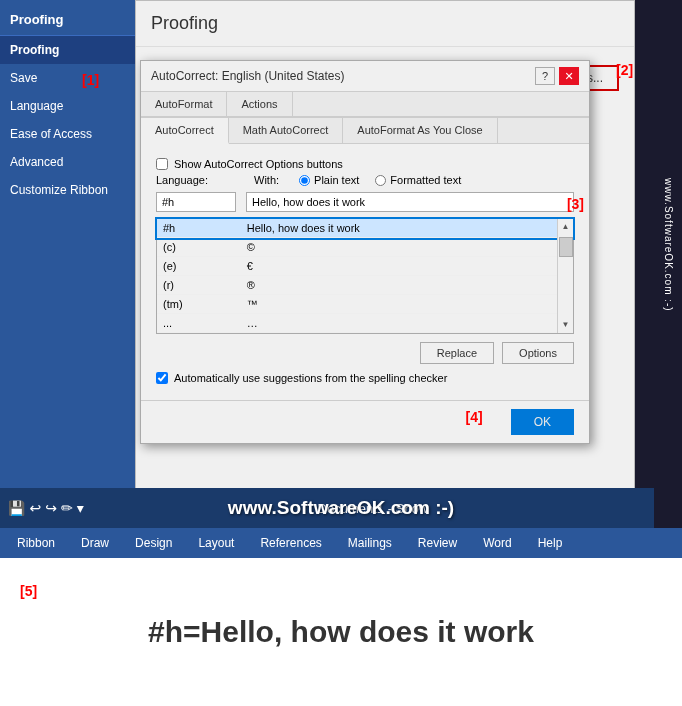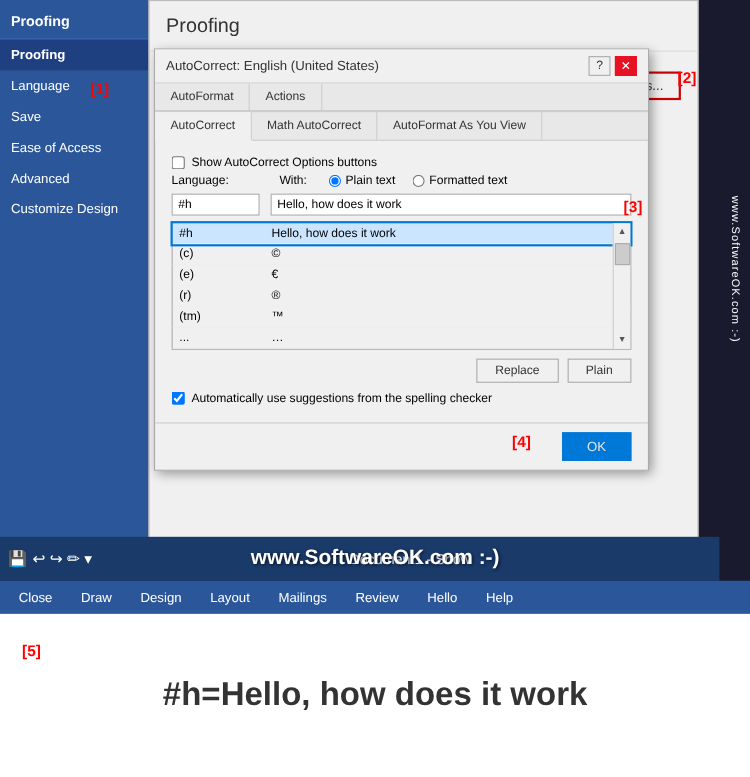--- a/index.html
+++ b/index.html
@@ -64,21 +64,21 @@
       background: #f0f0f0;
       padding: 4px 14px;
       font-size: 12px;
       cursor: pointer;
       color: #333;
     }
 
     
     .dialog-overlay {
       position: absolute;
-      top: 44px; left: 140px;
+      top: 60px; left: 140px;
       width: 450px;
       background: #f0f0f0;
       border: 1px solid #aaa;
       box-shadow: 3px 3px 10px rgba(0,0,0,0.4);
       z-index: 10;
     }
     .dialog-titlebar {
       background: #f0f0f0;
       border-bottom: 1px solid #ccc;
       padding: 6px 10px;
@@ -328,33 +328,33 @@
   </style>
 </head>
 <body>
 
 <div class="word-options-sidebar">
   <div class="sidebar-title">Proofing</div>
   <div class="sidebar-item active">
     <span>Proofing</span>
   </div>
   <div class="sidebar-item">
+    <span>Save</span>
+  </div>
+  <div class="sidebar-item">
     <span>Language</span>
-  </div>
-  <div class="sidebar-item">
-    <span>Save</span>
   </div>
   <div class="sidebar-item">
     <span>Ease of Access</span>
   </div>
   <div class="sidebar-item">
     <span>Advanced</span>
   </div>
   <div class="sidebar-item">
-    <span>Customize Design</span>
+    <span>Customize Ribbon</span>
   </div>
 </div>
 
 <div class="word-options-main">
   <div class="options-header">Proofing</div>
   <div class="options-content">
     <div class="autocorrect-btn-row">
       <span>Change how Word corrects and formats text as you type:</span>
       <button class="autocorrect-button">AutoCorrect Options...</button>
     </div>
@@ -399,21 +399,21 @@
     </div>
   </div>
   <div class="tab-bar" style="border-top:1px solid #ccc;">
     <div class="tab-item active">
       <span>AutoCorrect</span>
     </div>
     <div class="tab-item">
       <span>Math AutoCorrect</span>
     </div>
     <div class="tab-item">
-      <span>AutoFormat As You View</span>
+      <span>AutoFormat As You Close</span>
     </div>
   </div>
 
   <div class="dialog-body">
 
     <div class="show-ac-row">
       <input type="checkbox" style="">
       <span>Show AutoCorrect Options buttons</span>
     </div>
 
@@ -471,21 +471,21 @@
       </table>
       <div class="fake-scrollbar">
         <span class="fake-scrollbar-up">▲</span>
         <div class="fake-scrollbar-thumb"></div>
         <span class="fake-scrollbar-down">▼</span>
       </div>
     </div>
 
     <div class="btn-row">
       <button class="dlg-btn">Replace</button>
-      <button class="dlg-btn">Plain</button>
+      <button class="dlg-btn">Options</button>
     </div>
 
     <div class="checkbox-row">
       <input type="checkbox" checked="" style="">
       <span>Automatically use suggestions from the spelling checker</span>
     </div>
   </div>
 
   <div class="dialog-footer">
 
@@ -511,39 +511,42 @@
 
 <div style="position:absolute; top:488px; left:0; width:654px; height:40px; display:flex; align-items:center; justify-content:center; pointer-events:none;">
 </div>
 
 <div style="position:absolute; top:488px; left:0; width:682px; height:40px; display:flex; align-items:center; justify-content:center; z-index:50; pointer-events:none;">
   <span style="color:white; font-size:19px; font-weight:bold; text-shadow:1px 1px 3px rgba(0,0,0,0.7);">www.SoftwareOK.com :-)</span>
 </div>
 
 <div class="ribbon">
   <div class="ribbon-tab">
-    <span>Close</span>
+    <span>Ribbon</span>
   </div>
   <div class="ribbon-tab">
     <span>Draw</span>
   </div>
   <div class="ribbon-tab">
     <span>Design</span>
   </div>
   <div class="ribbon-tab">
     <span>Layout</span>
   </div>
   <div class="ribbon-tab">
+    <span>References</span>
+  </div>
+  <div class="ribbon-tab">
     <span>Mailings</span>
   </div>
   <div class="ribbon-tab">
     <span>Review</span>
   </div>
   <div class="ribbon-tab">
-    <span>Hello</span>
+    <span>Word</span>
   </div>
   <div class="ribbon-tab">
     <span>Help</span>
   </div>
 </div>
 
 <div class="bottom-content">
   <span class="bottom-label">[5]</span>
   <span class="bottom-text">#h=Hello, how does it work</span>
 </div>

